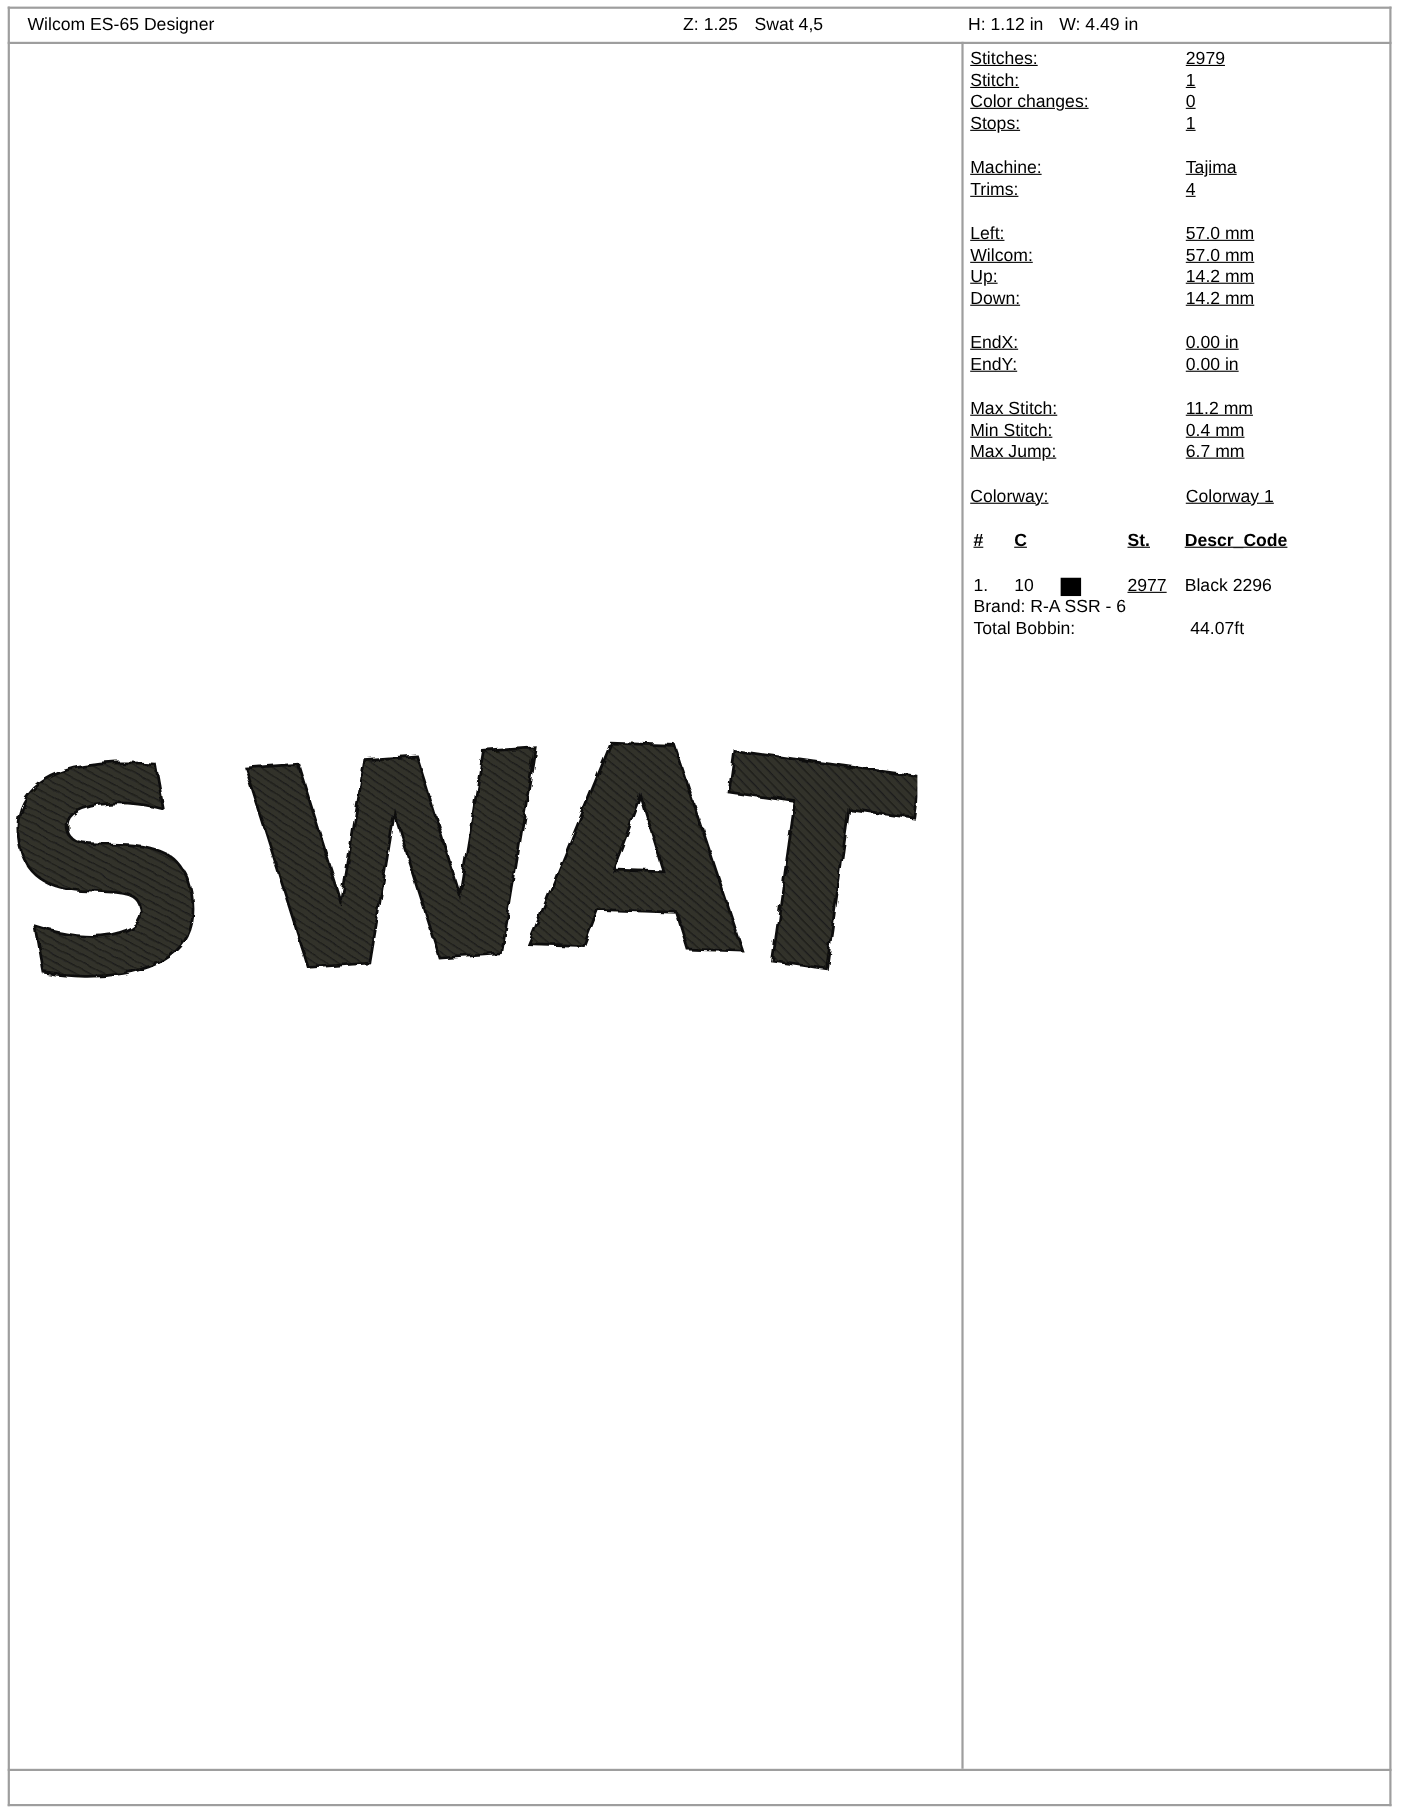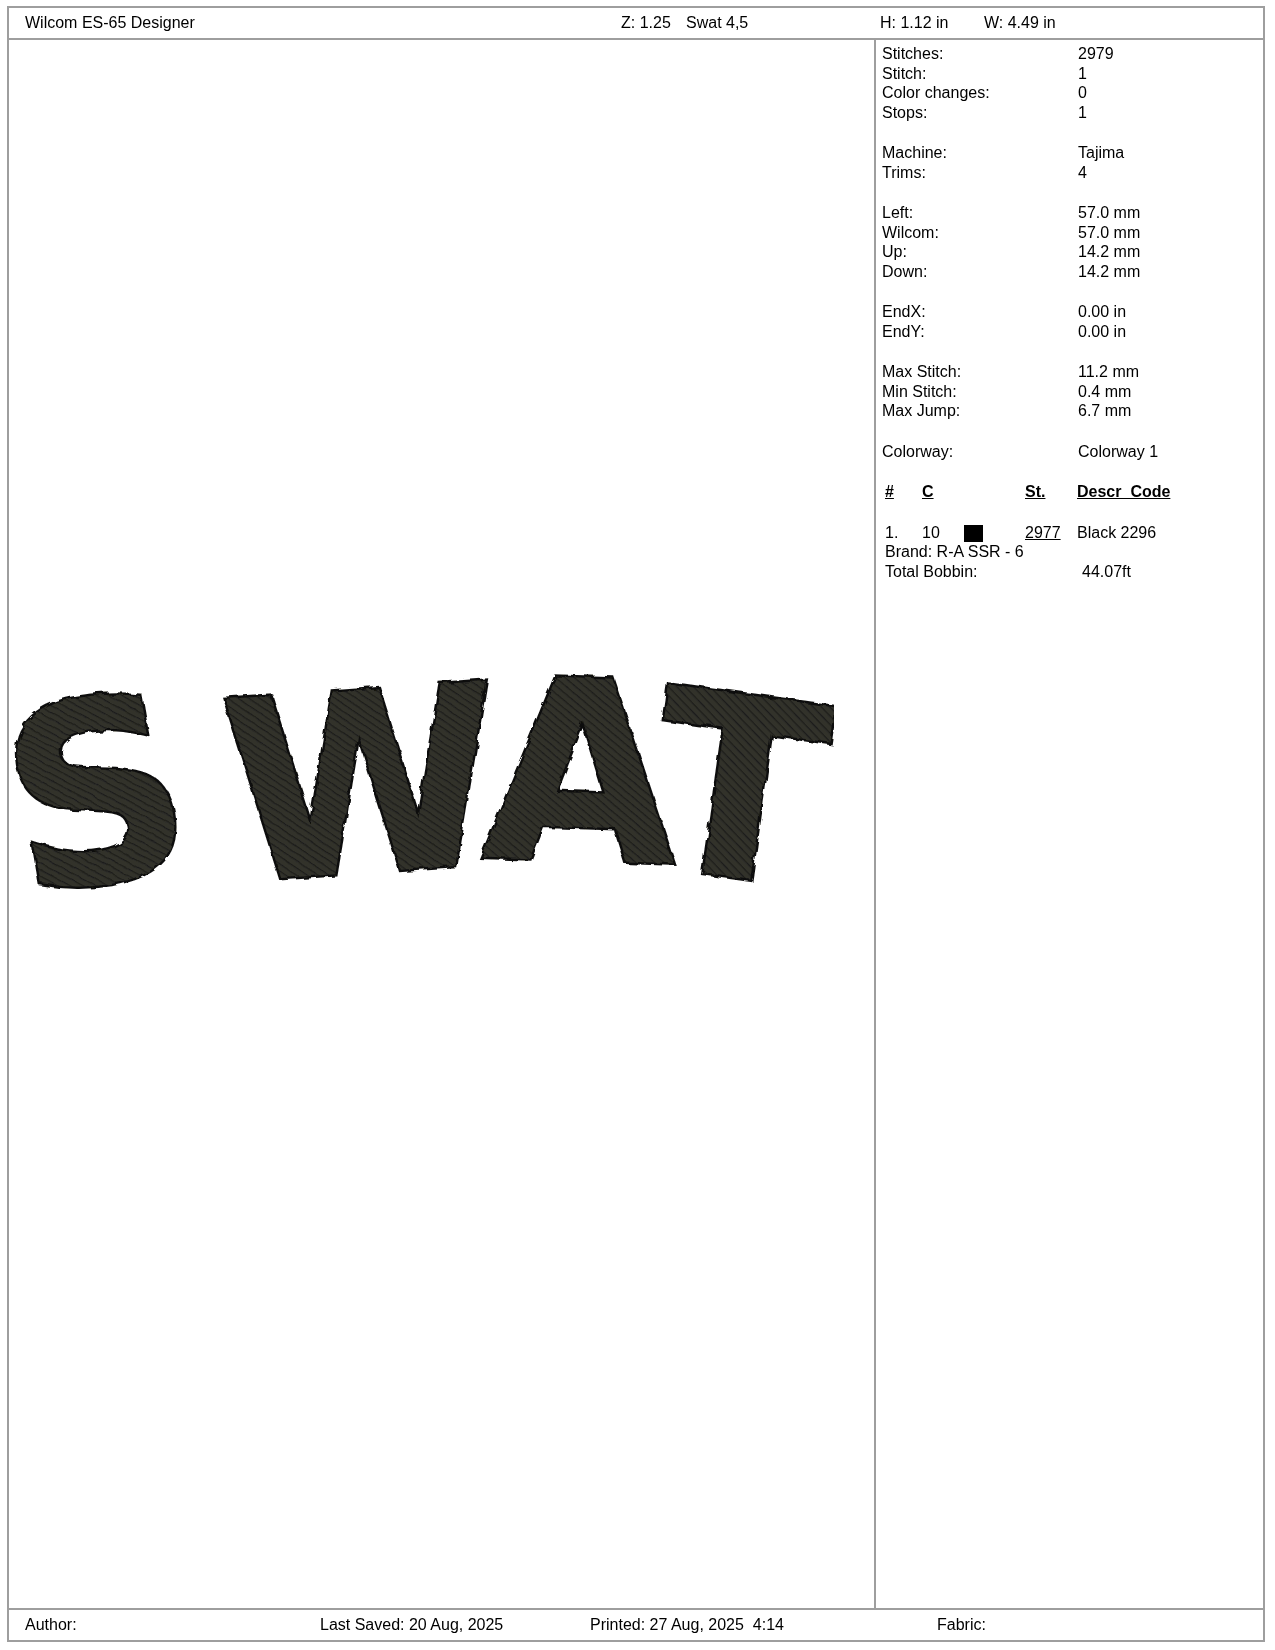--- a/index.html
+++ b/index.html
@@ -24,25 +24,25 @@
   #footer-top{left:7px;top:1608px;width:1258px;}
   #panel-divider{left:874px;top:38px;height:1570px;}
 
   
   #header{position:absolute;left:7px;top:8px;width:1258px;height:30px;line-height:30px;}
   #header span{position:absolute;white-space:pre;}
   #hdr-title{left:18px;}
   #hdr-zoom{left:614px;}
   #hdr-name{left:679px;}
   #hdr-h{left:873px;}
-  #hdr-w{left:977px;}
+  #hdr-w{left:956px;}
 
   
   #stats{position:absolute;left:882px;top:44px;width:380px;}
-  .stat-row{display:flex;height:19.5px;line-height:19.5px;}
+  .stat-row{display:flex;height:19.5px;line-height:19.5px;text-decoration:underline;}
   .stat-row .lbl{width:196px;flex:none;}
   .stat-row .val{flex:1;white-space:pre;}
   .gap{margin-top:21px;justify-content:space-between;}
 
   
   .ttl{position:relative;height:19.5px;line-height:19.5px;}
   .ttl span{position:absolute;top:0;white-space:pre;}
   .th{font-weight:bold;text-decoration:underline;}
   .col-num{left:3px;}
   .col-c{left:40px;}
@@ -195,20 +195,14 @@
       <span class="col-num">Brand: R-A SSR - 6</span>
     </div>
 
     <div class="ttl">
       <span class="col-num">Total Bobbin:</span>
       <span class="col-val">44.07ft</span>
     </div>
 
   </div>
 
-  <div id="footer">
-    <span id="ftr-author">Author:</span>
-    <span id="ftr-saved">Last Saved: 20 Aug, 2025</span>
-    <span id="ftr-printed">Printed: 27 Aug, 2025  4:14</span>
-    <span id="ftr-fabric">Fabric:</span>
-  </div>
 
 </div>
 
 </body></html>

